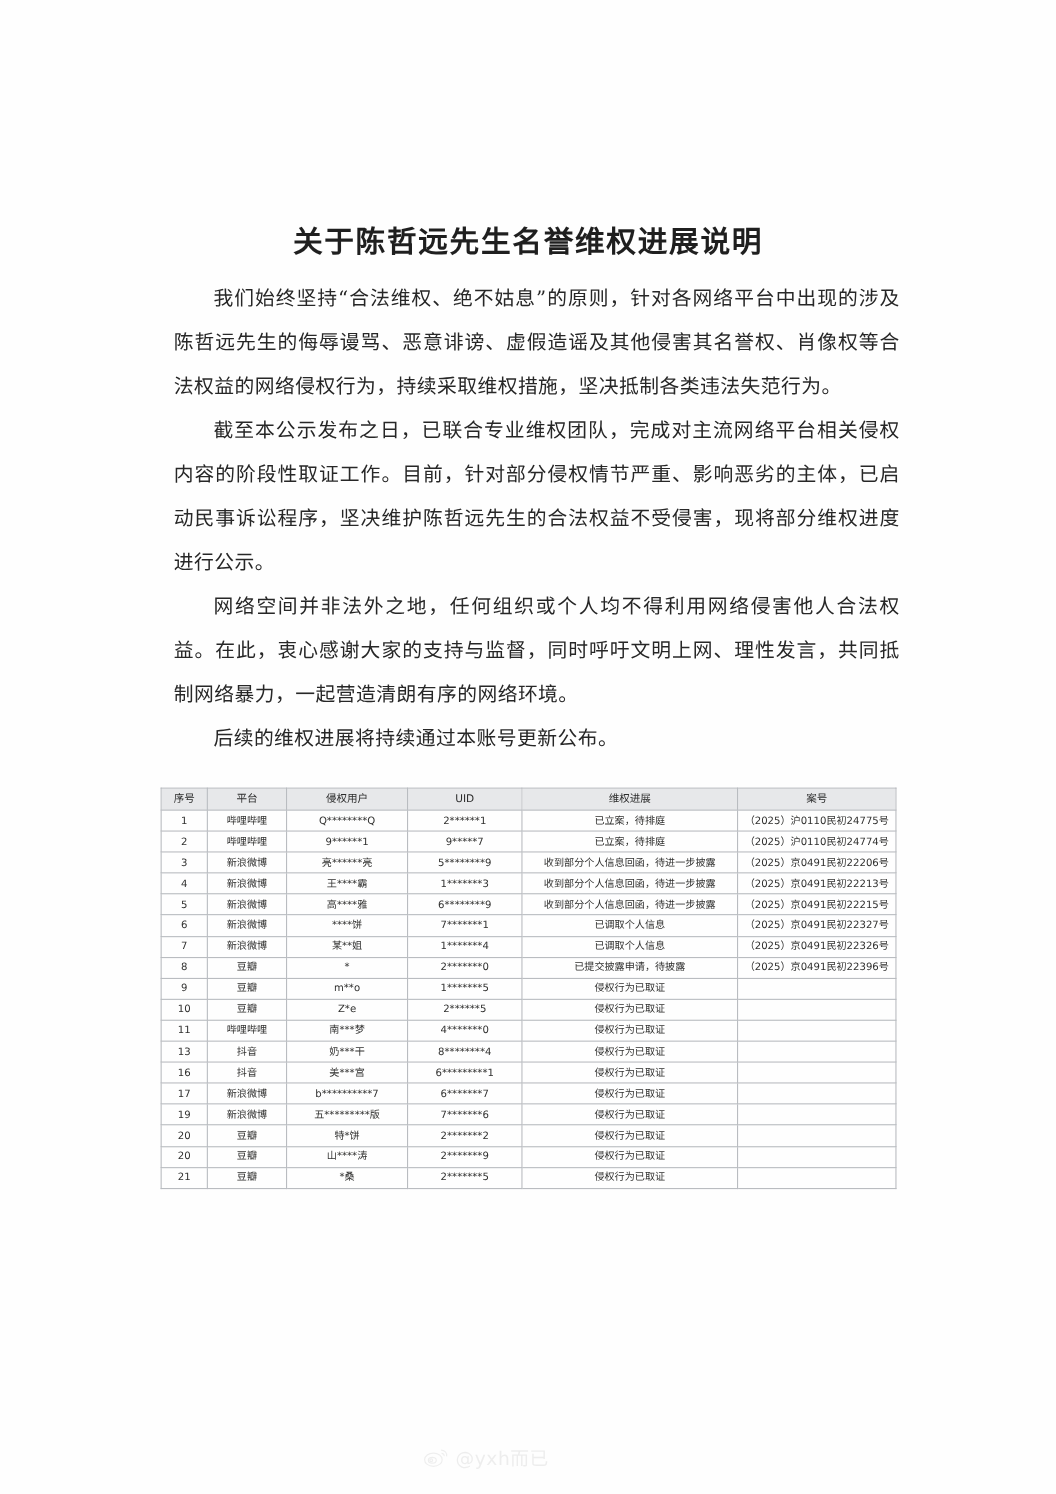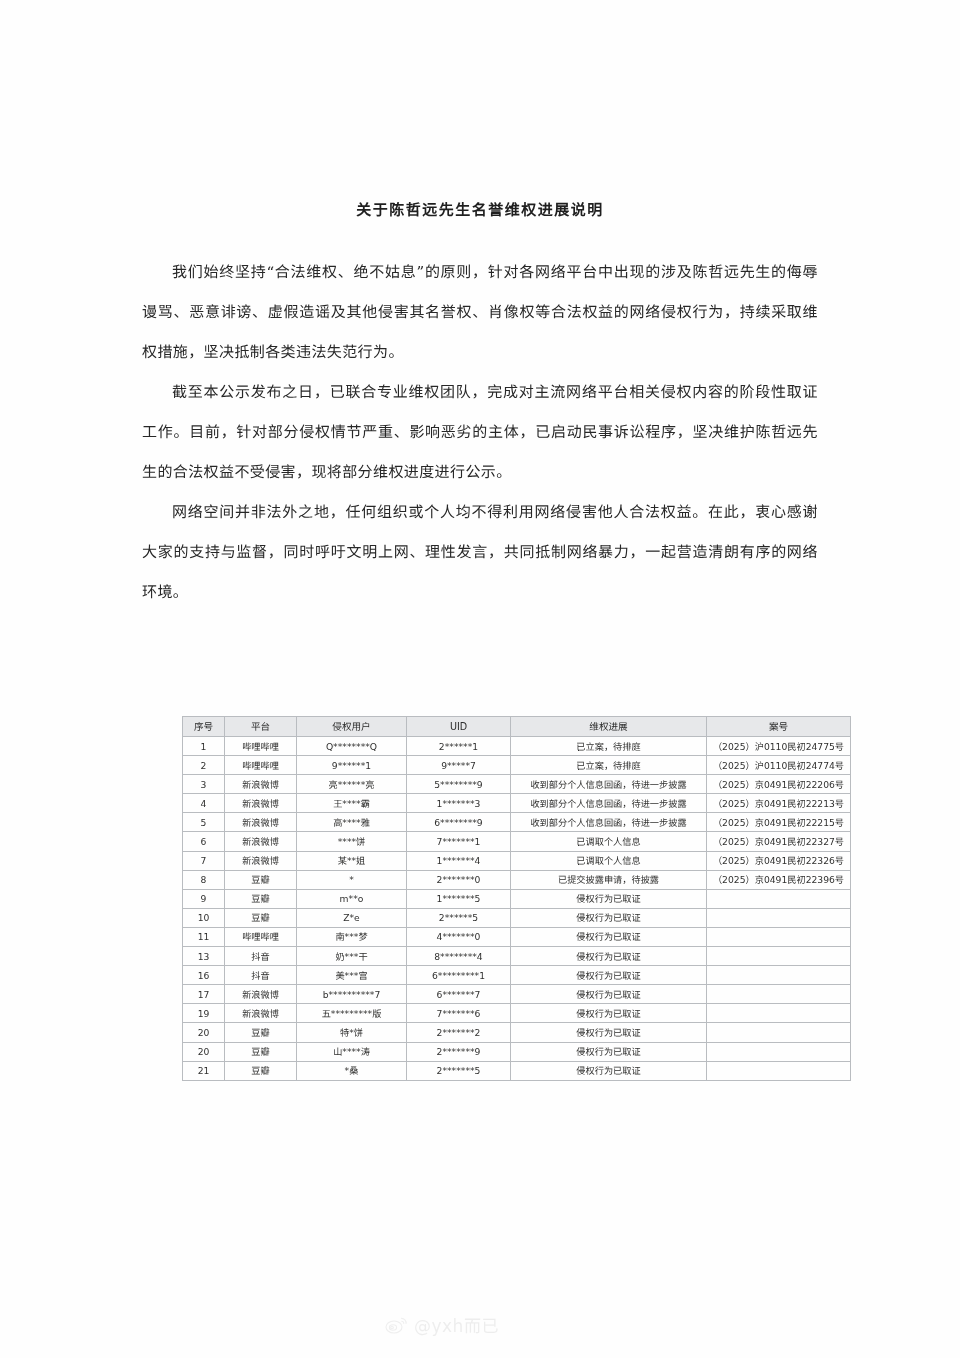--- a/index.html
+++ b/index.html
@@ -23,35 +23,35 @@
     width: 960px;
     height: 1358px;
     background: #fefefe;
   }
   .doc-title {
     position: absolute;
     left: 0;
     top: 198px;
     width: 960px;
     text-align: center;
-    font-size: 15px;
+    font-size: 27px;
     font-weight: bold;
     letter-spacing: 1.5px;
     color: #1f1f1f;
     font-family: "DejaVu Serif", "Liberation Serif", serif;
   }
   .body-text {
     position: absolute;
     left: 142px;
     top: 252px;
     width: 676px;
   }
   .para {
-    margin: 0 0 0 0;
-    font-size: 15px;
+    margin: 0 0 0 16px;
+    font-size: 18px;
     line-height: 40px;
     text-align: justify;
     text-indent: 2em;
     letter-spacing: 0.4px;
     color: #272727;
     text-justify: inter-ideograph;
   }
   
   .tbl-wrap {
     position: absolute;
@@ -59,21 +59,20 @@
     top: 716px;
     width: 668px;
   }
   table.claims {
     border-collapse: collapse;
     width: 668px;
     font-family: "DejaVu Sans", "Liberation Sans", sans-serif;
     font-size: 9.2px;
     color: #30302f;
     table-layout: fixed;
-    margin-left: 36px;
   }
   table.claims th,
   table.claims td {
     border: 1px solid #b9bcc0;
     text-align: center;
     vertical-align: middle;
     height: 18.1px;
     padding: 0 1px;
     line-height: 13px;
     overflow: hidden;
@@ -127,20 +126,21 @@
 <body>
 
 <div class="page">
 
   <div class="doc-title">关于陈哲远先生名誉维权进展说明</div>
 
   <div class="body-text">
     <p class="para">我们始终坚持“合法维权、绝不姑息”的原则，针对各网络平台中出现的涉及陈哲远先生的侮辱谩骂、恶意诽谤、虚假造谣及其他侵害其名誉权、肖像权等合法权益的网络侵权行为，持续采取维权措施，坚决抵制各类违法失范行为。</p>
     <p class="para">截至本公示发布之日，已联合专业维权团队，完成对主流网络平台相关侵权内容的阶段性取证工作。目前，针对部分侵权情节严重、影响恶劣的主体，已启动民事诉讼程序，坚决维护陈哲远先生的合法权益不受侵害，现将部分维权进度进行公示。</p>
     <p class="para">网络空间并非法外之地，任何组织或个人均不得利用网络侵害他人合法权益。在此，衷心感谢大家的支持与监督，同时呼吁文明上网、理性发言，共同抵制网络暴力，一起营造清朗有序的网络环境。</p>
+    <p class="para">后续的维权进展将持续通过本账号更新公布。</p>
   </div>
 
   <div class="tbl-wrap">
     <table class="claims">
       <colgroup>
         <col class="c-idx">
           <col class="c-plat">
           <col class="c-user">
         <col class="c-uid">
           <col class="c-prog">

